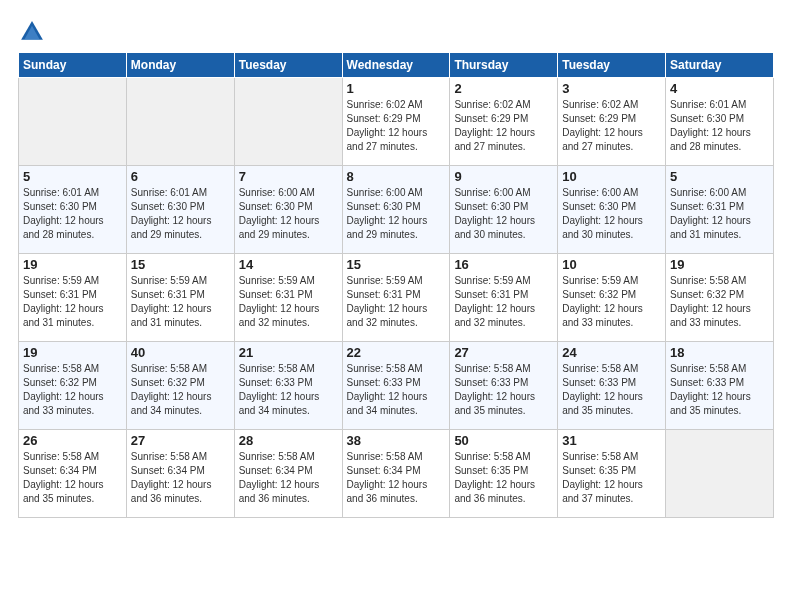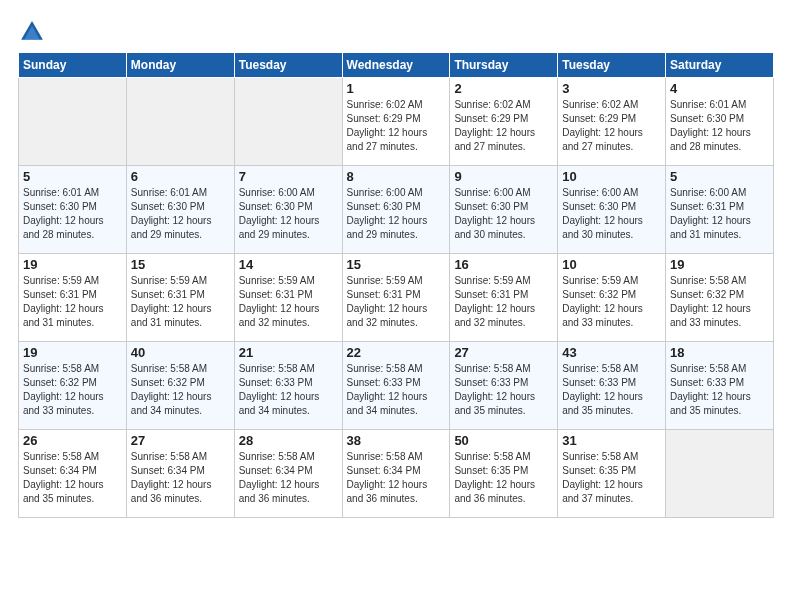--- a/index.html
+++ b/index.html
@@ -215,21 +215,21 @@
           </td>
           <td>
             <span class="day-number">22</span>
             <div class="day-info">Sunrise: 5:58 AM<br>Sunset: 6:33 PM<br>Daylight: 12 hours and 34 minutes.</div>
           </td>
           <td>
             <span class="day-number">27</span>
             <div class="day-info">Sunrise: 5:58 AM<br>Sunset: 6:33 PM<br>Daylight: 12 hours and 35 minutes.</div>
           </td>
           <td>
-            <span class="day-number">43</span>
+            <span class="day-number">24</span>
             <div class="day-info">Sunrise: 5:58 AM<br>Sunset: 6:33 PM<br>Daylight: 12 hours and 35 minutes.</div>
           </td>
           <td>
             <span class="day-number">18</span>
             <div class="day-info">Sunrise: 5:58 AM<br>Sunset: 6:33 PM<br>Daylight: 12 hours and 35 minutes.</div>
           </td>
         </tr>
         <tr>
           <td>
             <span class="day-number">26</span>

